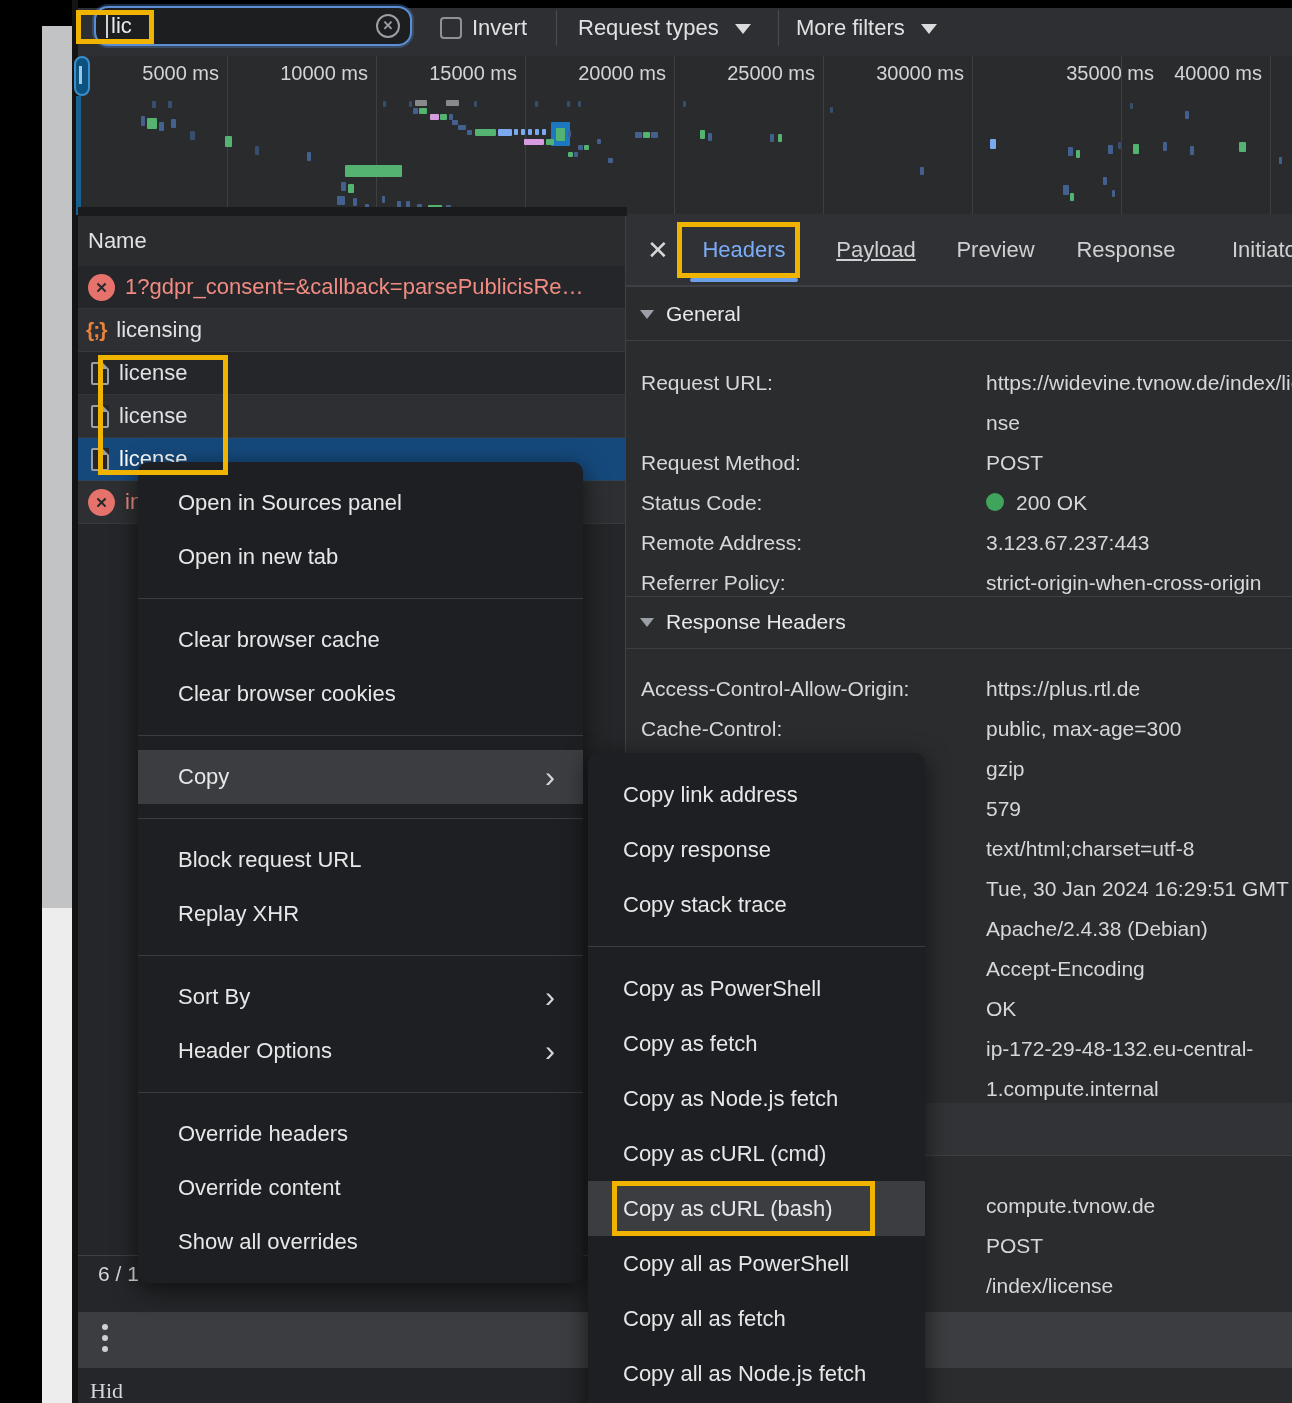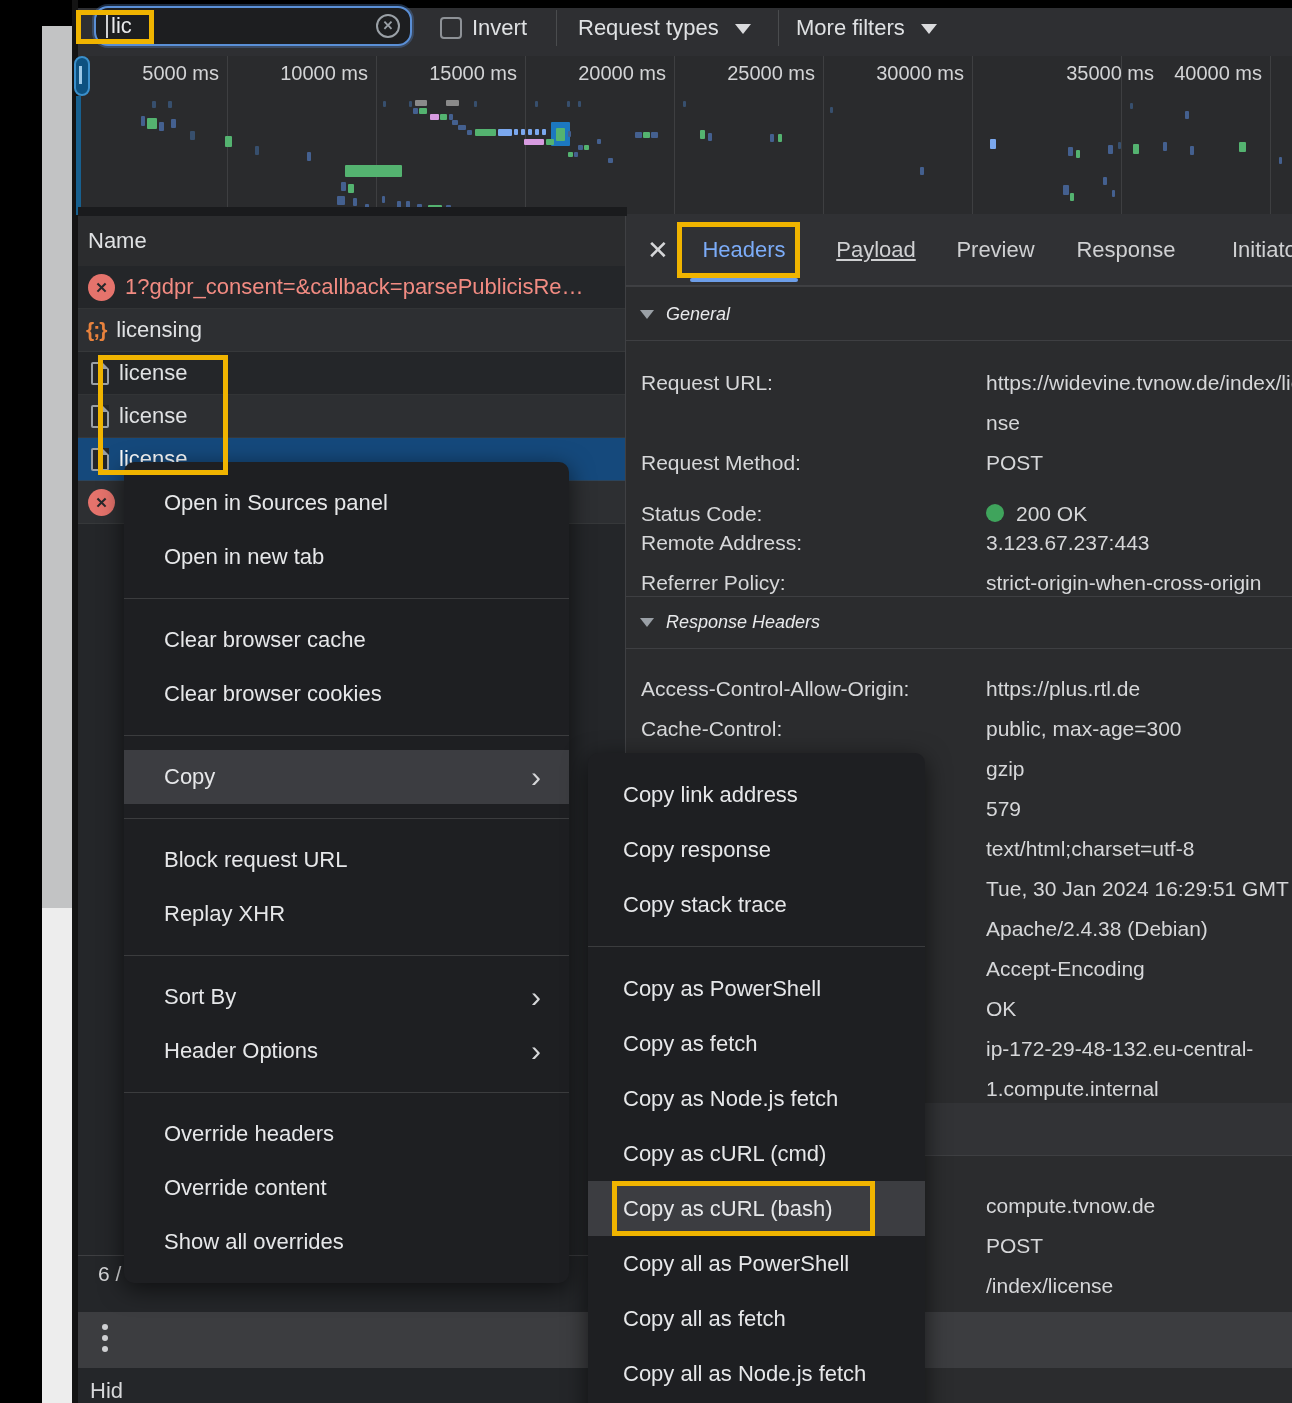--- a/index.html
+++ b/index.html
@@ -61,51 +61,51 @@
     position:relative;flex:0 0 auto;}
   .ic-error::after{content:"✕";position:absolute;left:0;top:0;width:27px;height:27px;
     text-align:center;line-height:27px;font-size:15px;font-weight:bold;color:#26282B;}
   .ic-json{margin-left:8px;font-size:21px;font-weight:bold;color:#E8823D;flex:0 0 auto;letter-spacing:-1px;}
   .ic-doc{width:18px;height:23px;border:2px solid #9AA0A6;border-radius:2px;margin-left:13px;
     position:relative;flex:0 0 auto;box-sizing:border-box;background:#242629;}
   .ic-doc::after{content:"";position:absolute;right:-2px;top:-2px;width:0;height:0;
     border-top:7px solid #242629;border-left:7px solid #9AA0A6;}
   #count-divider{left:0;top:1040px;width:547px;height:1px;background:#3E3F42;}
   #count-text{left:20px;top:1047px;font-size:21px;color:#D6D7D9;}
-  #hid-text{left:12px;top:1163px;font-size:22px;color:#D6D7D9;}
+  #hid-text{left:12px;top:1163px;font-size:22px;color:#D6D7D9;font-family:Liberation Serif, serif;}
   
   #status-strip{left:78px;top:1312px;width:1214px;height:56px;background:#3C3D40;z-index:4;}
   .kebab{position:absolute;left:24px;top:12px;width:6px;height:6px;border-radius:50%;
     background:#CFD0D2;box-shadow:0 11px 0 #CFD0D2,0 22px 0 #CFD0D2;}
   
   #right-panel{left:625px;top:214px;width:667px;height:1189px;background:#2B2C2E;
     border-left:1px solid #3F4043;box-sizing:border-box;}
   #tabs-bar{left:0;top:0;width:666px;height:72px;background:#303134;border-bottom:1px solid #3F4043;box-sizing:border-box;}
   .close-x{position:absolute;left:16px;top:20px;width:32px;height:32px;font-size:26px;
     line-height:32px;text-align:center;color:#D5D6D8;}
   .tab{position:absolute;top:0;height:71px;display:flex;align-items:center;justify-content:center;
     font-size:22px;color:#CFD0D2;}
   .tab.active{color:#7CACF8;}
   .tab.active::after{content:"";position:absolute;left:2px;right:2px;bottom:3px;height:4px;
     background:#6D9EE8;border-radius:2px;}
   .sec-header{position:absolute;left:0;width:666px;display:flex;align-items:center;}
   .tri-down{width:0;height:0;border-left:7px solid transparent;border-right:7px solid transparent;
     border-top:9px solid #9AA0A6;margin-left:14px;margin-right:12px;flex:0 0 auto;}
-  .sec-title{font-size:18px;color:#E8E9EB;font-style:italic;}
+  .sec-title{font-size:21px;color:#E8E9EB;}
   .hdiv{position:absolute;left:0;width:666px;height:1px;background:#3E3F42;}
   .kv-row{position:absolute;left:0;width:666px;height:40px;margin-top:21px;}
   .kv-label{position:absolute;left:15px;top:0;height:40px;line-height:40px;font-size:21px;color:#D6D7D9;white-space:nowrap;}
   .kv-value{position:absolute;left:360px;top:0;height:40px;line-height:40px;font-size:21px;color:#D6D7D9;white-space:nowrap;}
   .status-dot{display:inline-block;width:18px;height:18px;border-radius:50%;background:#3FA45C;
     margin-right:12px;position:relative;top:1px;}
   #rh-band{left:0;top:889px;width:666px;height:52px;background:#323336;}
   
   .menu{position:absolute;background:#1E1F22;border-radius:10px;
     box-shadow:0 6px 24px rgba(0,0,0,.6);padding:14px 0;z-index:30;}
-  #ctx-menu{left:124px;top:462px;width:445px;}
+  #ctx-menu{left:138px;top:462px;width:445px;}
   #ctx-submenu{left:588px;top:753px;width:337px;height:660px;z-index:31;border-radius:10px;}
   .menu-item{position:relative;height:54px;line-height:54px;padding-left:40px;
     font-size:22px;color:#E6E7E9;white-space:nowrap;}
   #ctx-submenu .menu-item{height:55px;line-height:55px;padding-left:35px;}
   .menu-item.hovered{background:#3C3D41;}
   .menu-chevron{position:absolute;right:28px;top:0;font-size:30px;color:#D5D6D8;}
   .menu-divider{height:1px;background:#3B3C3E;margin:14px 0;}
   .ylw-item::after{content:"";position:absolute;left:24px;right:50px;top:0;bottom:0;
     border:5px solid #F0B400;box-sizing:border-box;}
   
@@ -315,21 +315,21 @@
           <span class="kv-label">Request URL:</span>
           <span class="kv-value">https://widevine.tvnow.de/index/lice</span>
         </div>
         <div class="kv-row" style="top: 168px;">
           <span class="kv-value">nse</span>
         </div>
         <div class="kv-row" style="top: 208px;">
           <span class="kv-label">Request Method:</span>
           <span class="kv-value">POST</span>
         </div>
-        <div class="kv-row" style="top: 259px;">
+        <div class="kv-row" style="top: 248px;">
           <span class="kv-label">Status Code:</span>
           <span class="kv-value"><span class="status-dot"></span>200 OK</span>
         </div>
         <div class="kv-row" style="top: 288px;">
           <span class="kv-label">Remote Address:</span>
           <span class="kv-value">3.123.67.237:443</span>
         </div>
         <div class="kv-row" style="top: 328px;">
           <span class="kv-label">Referrer Policy:</span>
           <span class="kv-value">strict-origin-when-cross-origin</span>

